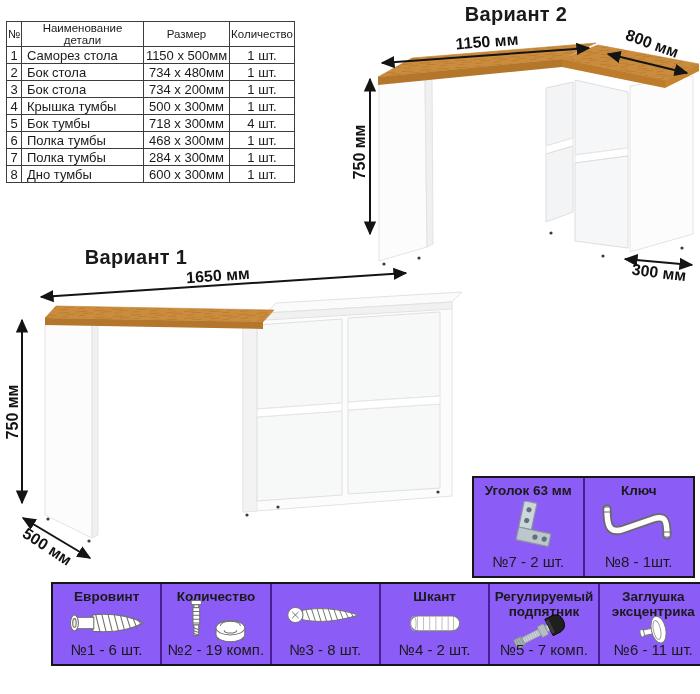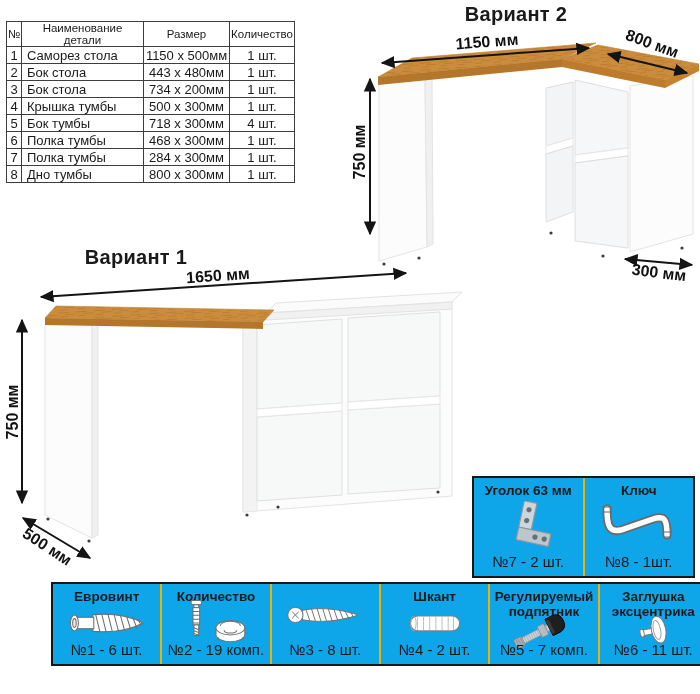--- a/index.html
+++ b/index.html
@@ -9,24 +9,24 @@
   .vtitle{position:absolute;font-weight:bold;font-size:20px;white-space:nowrap;
           transform:translate(-50%,-50%);letter-spacing:.3px;}
   .dim{position:absolute;font-weight:bold;font-size:16px;white-space:nowrap;color:#111;}
   
   table.parts{position:absolute;left:6px;top:21px;border-collapse:collapse;table-layout:fixed;
               width:288px;font-size:13px;background:#fff;}
   .parts th{font-size:11.5px;font-weight:normal;border:1px solid #3d3d3d;height:14px;padding:0 1px;}
   .parts td{border:1px solid #3d3d3d;height:16px;padding:0 1px;text-align:center;white-space:nowrap;overflow:hidden;}
   .parts td.c-name{text-align:left;padding-left:5px;}
   
-  .hwrow{position:absolute;display:flex;border:2px solid #161616;background:#0ea5e9;box-sizing:border-box;}
+  .hwrow{position:absolute;display:flex;border:2px solid #161616;background:#8b5cf6;box-sizing:border-box;}
   .hwbox{flex:1;min-width:0;display:flex;flex-direction:column;align-items:center;
          justify-content:space-between;padding:5px 2px 6px;box-sizing:border-box;}
-  .hwbox + .hwbox{border-left:2px solid #eab308;}
+  .hwbox + .hwbox{border-left:2px solid #4c1d95;}
   .hwtitle{font-weight:bold;font-size:13.5px;text-align:center;line-height:1.12;}
   .hwlabel{font-weight:normal;font-size:15px;white-space:nowrap;}
   .hwicon{flex:1;min-height:0;display:flex;align-items:center;justify-content:center;}
 </style>
 </head>
 <body>
 
 <div class="canvas">
 
   <svg class="scene" viewBox="0 0 700 694">
@@ -146,21 +146,21 @@
     <tbody>
       <tr>
         <td>1</td>
         <td class="c-name">Саморез стола</td>
         <td>1150 x 500мм</td>
         <td>1 шт.</td>
       </tr>
       <tr>
         <td>2</td>
         <td class="c-name">Бок стола</td>
-        <td>443 x 480мм</td>
+        <td>734 x 480мм</td>
         <td>1 шт.</td>
       </tr>
       <tr>
         <td>3</td>
         <td class="c-name">Бок стола</td>
         <td>734 x 200мм</td>
         <td>1 шт.</td>
       </tr>
       <tr>
         <td>4</td>
@@ -182,21 +182,21 @@
       </tr>
       <tr>
         <td>7</td>
         <td class="c-name">Полка тумбы</td>
         <td>284 x 300мм</td>
         <td>1 шт.</td>
       </tr>
       <tr>
         <td>8</td>
         <td class="c-name">Дно тумбы</td>
-        <td>800 x 300мм</td>
+        <td>600 x 300мм</td>
         <td>1 шт.</td>
       </tr>
     </tbody>
   </table>
 
   <div class="hwrow" style="left:472px;top:476px;width:223px;height:102px;">
     <div class="hwbox">
       <div class="hwtitle">Уголок 63 мм</div>
       <div class="hwicon">
         <svg width="100" height="50" viewBox="0 0 100 50">

